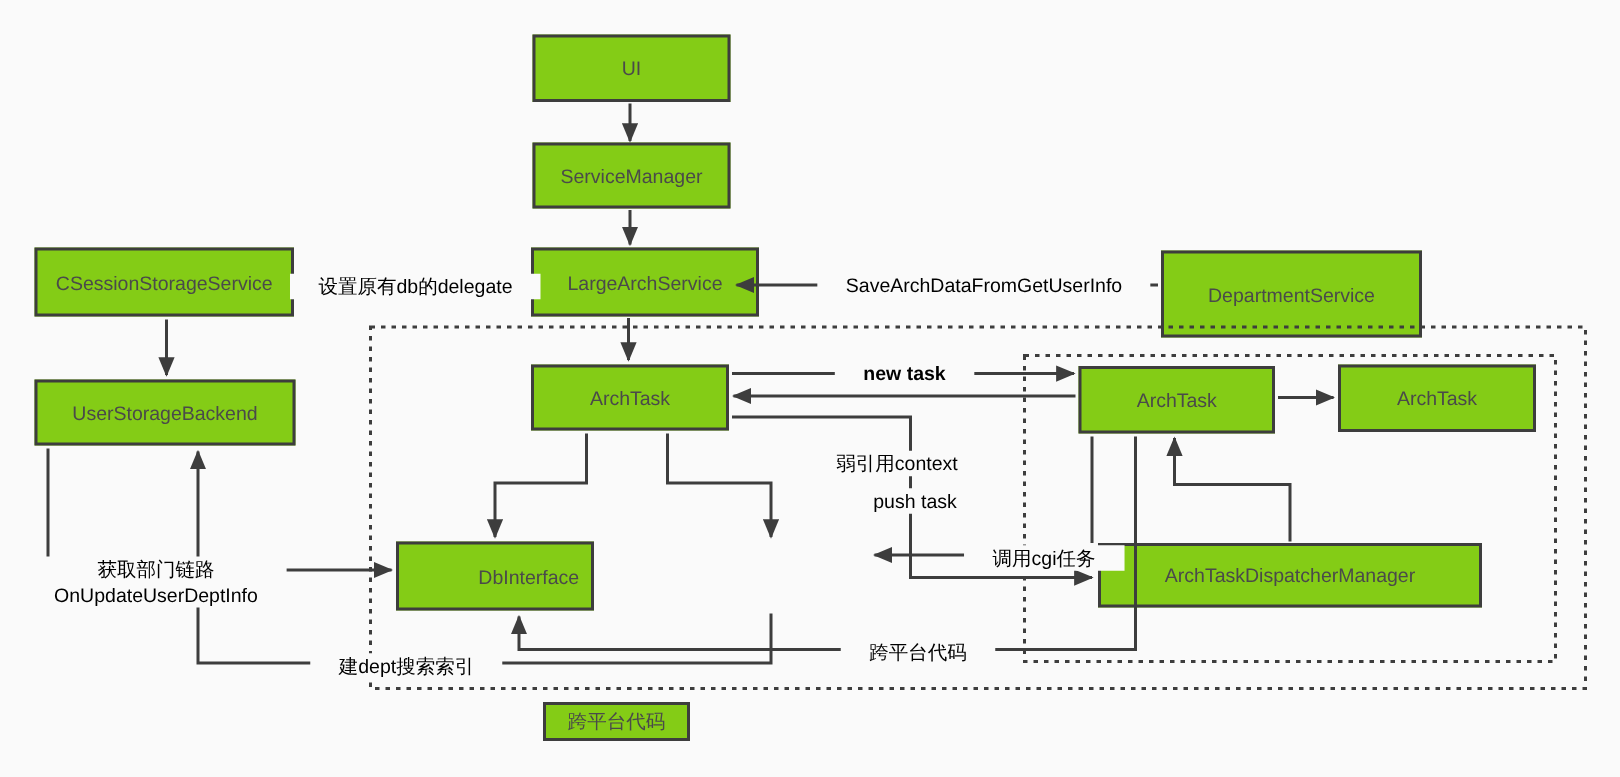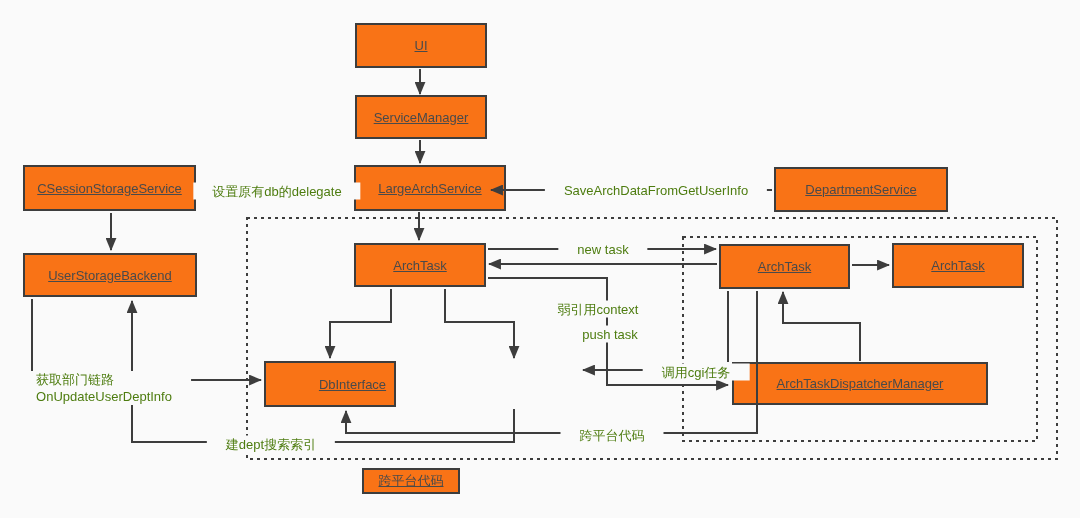--- a/index.html
+++ b/index.html
@@ -1,41 +1,41 @@
 <!DOCTYPE html>
 <html><head>
 <meta charset="utf-8">
 <style>
   html,body{margin:0;padding:0;background:#fafafa;}
   #stage{
     position:relative;width:1080px;height:518px;background:#fafafa;overflow:hidden;
     font-family:"Liberation Sans","DejaVu Sans",sans-serif;color:#4a4a4a;
   }
   .node{
-    position:absolute;box-sizing:border-box;background:#f97316;border:2px solid #3d3d3d;
+    position:absolute;box-sizing:border-box;background:#84cc16;border:2px solid #3d3d3d;
     display:flex;align-items:center;justify-content:center;
-    font-size:13px;color:#4a4a4a;z-index:2;white-space:nowrap;text-decoration:underline;
+    font-size:13px;color:#4a4a4a;z-index:2;white-space:nowrap;
   }
   #wires{position:absolute;left:0;top:0;z-index:3;pointer-events:none;}
   .edge-label{
     position:absolute;transform:translate(-50%,-50%);background:#fafafa;
-    padding:0 19px;font-size:13px;color:#4d7c0f;white-space:nowrap;
+    padding:0 19px;font-size:13px;color:#000000;white-space:nowrap;text-align:center;
     z-index:4;line-height:17px;
   }
 </style>
 </head>
 <body>
 
 <div id="stage">
 
   <div class="node" style="left:355px;top:23px;width:132px;height:45px;">UI</div>
   <div class="node" style="left:355px;top:95px;width:132px;height:44px;">ServiceManager</div>
   <div class="node" style="left:23px;top:165px;width:173px;height:46px;">CSessionStorageService</div>
   <div class="node" style="left:354px;top:165px;width:152px;height:46px;">LargeArchService</div>
-  <div class="node" style="left:774px;top:167px;width:174px;height:45px;">DepartmentService</div>
+  <div class="node" style="left:774px;top:167px;width:174px;height:58px;">DepartmentService</div>
   <div class="node" style="left:23px;top:253px;width:174px;height:44px;">UserStorageBackend</div>
   <div class="node" style="left:354px;top:243px;width:132px;height:44px;">ArchTask</div>
   <div class="node" style="left:719px;top:244px;width:131px;height:45px;">ArchTask</div>
   <div class="node" style="left:892px;top:243px;width:132px;height:45px;">ArchTask</div>
   <div class="node" style="left:264px;top:361px;width:132px;height:46px;padding-left:45px;">DbInterface</div>
   <div class="node" style="left:732px;top:362px;width:256px;height:43px;">ArchTaskDispatcherManager</div>
   <div class="node" style="left:362px;top:468px;width:98px;height:26px;">跨平台代码</div>
 
   <svg id="wires" width="1080" height="518" viewBox="0 0 1080 518">
     <defs>
@@ -64,21 +64,21 @@
       <path d="M32 299 V380 H261" marker-end="url(#arrow)"></path>
       <path d="M860 361 V323 H783 V292" marker-end="url(#arrow)"></path>
       <path d="M728 291 V362"></path>
       <path d="M757 291 V433 H346 V411" marker-end="url(#arrow)"></path>
       <path d="M514 409 V442 H132 V301" marker-end="url(#arrow)"></path>
     </g>
   </svg>
 
   <div class="edge-label" style="left:277px;top:191px;">设置原有db的delegate</div>
   <div class="edge-label" style="left:656px;top:190px;">SaveArchDataFromGetUserInfo</div>
-  <div class="edge-label" style="left:603px;top:249px;">new task</div>
+  <div class="edge-label" style="left:603px;top:249px;font-weight:bold;">new task</div>
   <div class="edge-label" style="left:598px;top:264px;margin-top:45px;">弱引用context</div>
   <div class="edge-label" style="left:610px;top:334px;">push task</div>
   <div class="edge-label" style="left:696px;top:372px;">调用cgi任务</div>
   <div class="edge-label" style="left:104px;top:388px;">
     <span style="display:block;">获取部门链路</span>
     <span style="display:block;">OnUpdateUserDeptInfo</span>
   </div>
   <div class="edge-label" style="left:612px;top:435px;">跨平台代码</div>
   <div class="edge-label" style="left:271px;top:444px;">建dept搜索索引</div>
 

